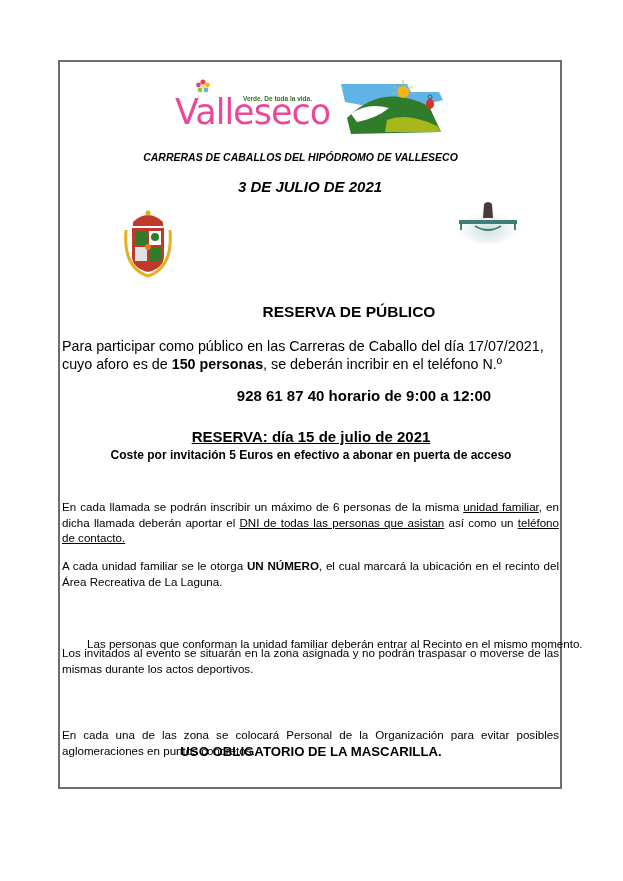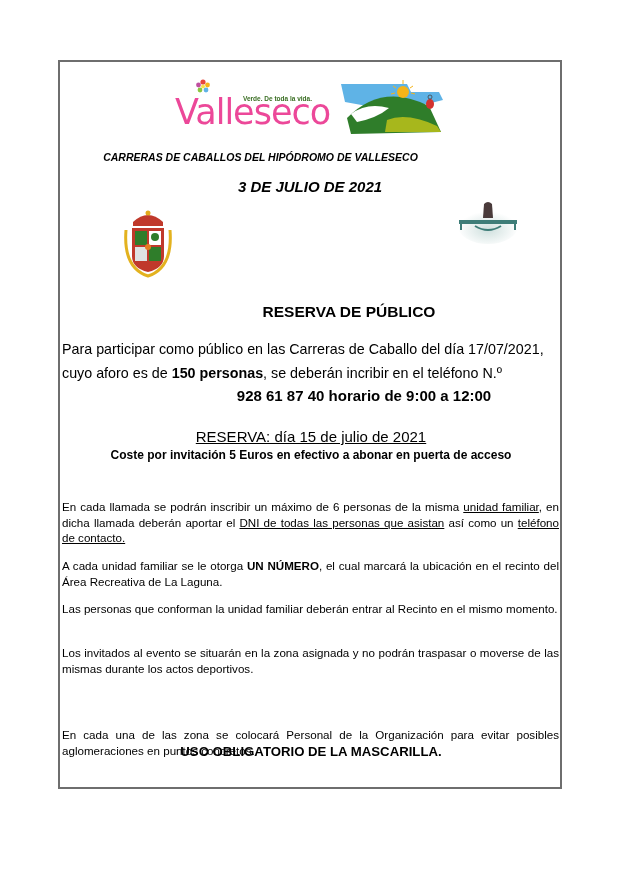--- a/index.html
+++ b/index.html
@@ -7,28 +7,28 @@
   .frame { position:absolute; left:58px; top:60px; width:504px; height:729px; border:2px solid #6e6e6e; box-sizing:border-box; }
   .logo-valleseco { position:absolute; left:175px; top:78px; width:140px; height:56px; }
   .logo-text { position:absolute; left:0; top:14px; font-family:"DejaVu Sans", sans-serif; font-size:35px; letter-spacing:-1px; line-height:40px; }
   .logo-text .v { color:#ec4899; }
   .logo-text .s { color:#ec4899; }
   .logo-tagline { position:absolute; left:68px; top:17px; font-size:6.5px; font-weight:bold; color:#3b6f24; white-space:nowrap; }
   .flower { position:absolute; left:20px; top:1px; width:16px; height:16px; }
   .landscape { position:absolute; left:337px; top:78px; width:110px; height:58px; }
   .crest { position:absolute; left:123px; top:208px; width:50px; height:70px; }
   .emblem { position:absolute; left:455px; top:200px; width:66px; height:44px; }
-  .subtitle { position:absolute; left:60px; width:401px; top:151px; font-size:10.5px; font-weight:bold; font-style:italic; text-align:center; }
+  .subtitle { position:absolute; left:60px; width:401px; top:151px; font-size:10.5px; font-weight:bold; font-style:italic; text-align:center;padding-left:40px; }
   .date { position:absolute; left:60px; width:500px; top:177px; font-size:15px; font-weight:bold; font-style:italic; text-align:center; line-height:19px; }
   .date .l1 { padding-left:0; }
   .date .l2 { padding-left:24px; }
   .h-reserva { position:absolute; left:60px; width:578px; top:303px; font-size:15.5px; font-weight:bold; text-align:center; }
-  .intro { position:absolute; left:62px; width:498px; top:337px; font-size:14.3px; line-height:24px; }
+  .intro { position:absolute; left:62px; width:498px; top:337px; font-size:14.3px; line-height:18px; }
   .phone { position:absolute; left:60px; width:608px; top:387px; font-size:15px; font-weight:bold; text-align:center; }
-  .res-date { position:absolute; left:60px; width:502px; top:428px; font-size:15px; font-weight:normal; text-align:center; text-decoration:underline; line-height:18px; }
+  .res-date { position:absolute; left:60px; width:502px; top:428px; font-size:15px; font-weight:bold; text-align:center; text-decoration:underline; line-height:18px; }
   .cost { position:absolute; left:62px; width:498px; top:446px; font-size:12px; font-weight:bold; text-align:center; line-height:18px; }
   .para { position:absolute; left:62px; width:497px; font-size:11.6px; line-height:15.5px; text-align:justify; }
   .u { text-decoration:underline; }
   .mascarilla { position:absolute; left:60px; width:502px; top:744px; font-size:13.2px; font-weight:bold; text-align:center; }
 </style>
 </head>
 <body>
 
 <div class="frame"></div>
 
@@ -103,19 +103,19 @@
 <div class="phone">928 61 87 40 horario de 9:00 a 12:00</div>
 
 <div class="res-date">RESERVA: día 15 de julio de 2021</div>
 
 <div class="cost">Coste por invitación 5 Euros en efectivo a abonar en puerta de acceso</div>
 
 <div class="para" style="top:499px;"><span>En cada llamada se podrán inscribir un máximo de 6 personas de la misma </span><span class="u">unidad familiar</span><span>, en dicha llamada deberán aportar el </span><span class="u">DNI de todas las personas que asistan</span><span> así como un </span><span class="u">teléfono de contacto.</span></div>
 
 <div class="para" style="top:558px;"><span>A cada unidad familiar se le otorga </span><b>UN NÚMERO</b><span>, el cual marcará la ubicación en el recinto del Área Recreativa de La Laguna.</span></div>
 
-<div class="para" style="top:601px;">Las personas que conforman la unidad familiar deberán entrar al Recinto en el mismo momento.</div>
+<div class="para" style="top:636px;margin-left:25px;">Las personas que conforman la unidad familiar deberán entrar al Recinto en el mismo momento.</div>
 
 <div class="para" style="top:645px;">Los invitados al evento se situarán en la zona asignada y no podrán traspasar o moverse de las mismas durante los actos deportivos.</div>
 
 <div class="para" style="top:727px;">En cada una de las zona se colocará Personal de la Organización para evitar posibles aglomeraciones en puntos concretos.</div>
 
 <div class="mascarilla">USO OBLIGATORIO DE LA MASCARILLA.</div>
 
 </body></html>

